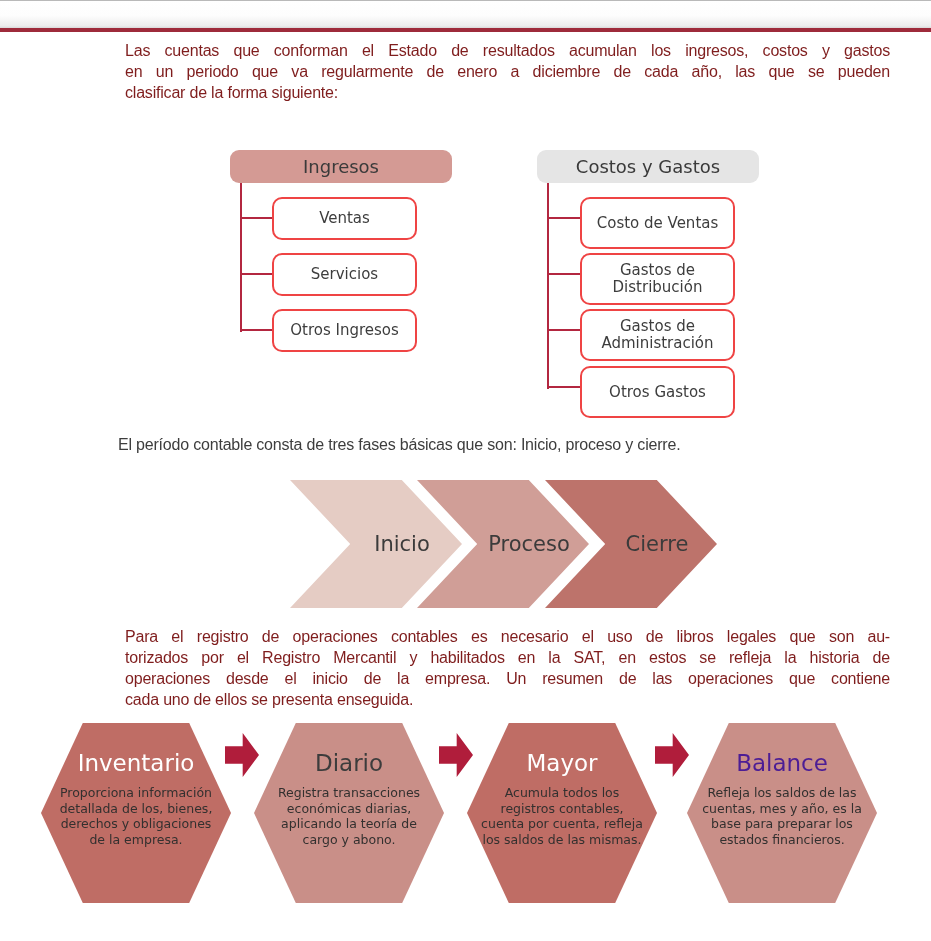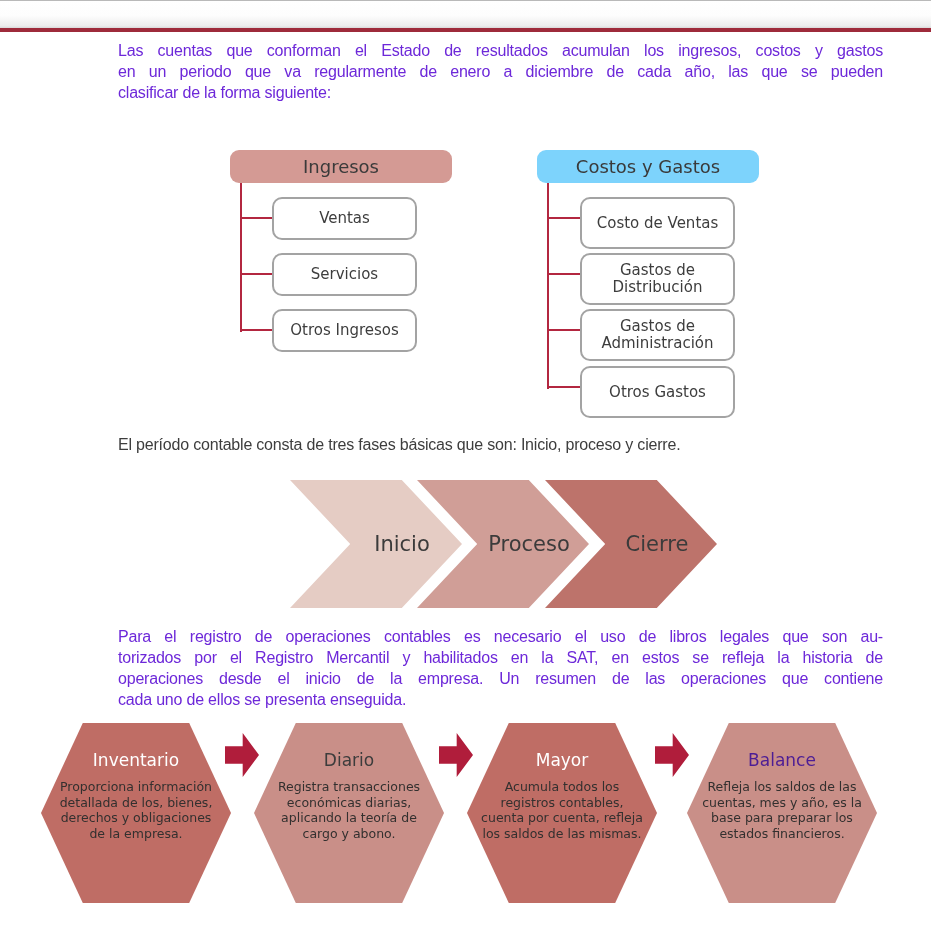--- a/index.html
+++ b/index.html
@@ -9,21 +9,21 @@
   }
   
   .top-band {
     position:absolute; top:0; left:0; width:931px; height:28px; box-sizing:border-box;
     border-top:1px solid #b9b9b9;
     background:linear-gradient(to bottom,#ffffff 0%,#fdfdfd 55%,#ececec 92%,#d9d9d9 100%);
   }
   .rule { position:absolute; top:28px; left:0; width:931px; height:4px; background:#9e2b3b; }
 
   
-  .para { position:absolute; left:118px; width:765px; color:#6d28d9;
+  .para { position:absolute; left:125px; width:765px; color:#7f1d1d;
           font-size:16px; line-height:21px; letter-spacing:-0.2px; }
   .p1 { top:40px; }
   .p2 { top:626px; }
   .jline { text-align:justify; text-align-last:justify; }
   .jline.last { text-align-last:left; }
   .sentence { position:absolute; left:118px; top:436px; color:#3d3d3d;
               font-size:16px; letter-spacing:-0.2px; }
 
   
   .tree-header {
@@ -34,21 +34,21 @@
   .th1 { left:230px; top:150px; }
   .th2 { left:537px; top:150px; }
   .trunk { position:absolute; width:2px; background:#b32740; }
   .trunk1 { left:240px; top:183px; height:149px; }
   .trunk2 { left:547px; top:183px; height:206px; }
   .conn { position:absolute; height:2px; background:#b32740; }
   .conn.g1 { left:240px; width:32px; }
   .conn.g2 { left:547px; width:33px; }
   .y1 { top:217px; } .y2 { top:273px; } .y3 { top:329px; } .y4 { top:386px; }
   .child {
-    position:absolute; background:#ffffff; border:2px solid #a3a3a3; border-radius:10px;
+    position:absolute; background:#ffffff; border:2px solid #ef4444; border-radius:10px;
     display:flex; align-items:center; justify-content:center; text-align:center;
     box-sizing:border-box; font-family:"DejaVu Sans", sans-serif;
     font-size:15px; line-height:17px; color:#3d3d3d;
   }
   .child.g1 { left:272px; width:145px; height:43px; }
   .child.g2 { left:580px; width:155px; height:52px; }
   .b1 { top:197px; } .b2 { top:253px; } .b3 { top:309px; } .b4 { top:366px; }
 
   
   .chevron {
@@ -60,21 +60,21 @@
   .chv1 { left:290px; } .chv2 { left:417px;text-align:right; } .chv3 { left:545px; }
 
   
   .hex {
     position:absolute; top:723px; width:190px; height:180px;
     clip-path:polygon(22% 0,78% 0,100% 50%,78% 100%,22% 100%,0 50%);
     display:flex; flex-direction:column; align-items:center; text-align:center;
     font-family:"DejaVu Sans", sans-serif;
   }
   .hx1 { left:41px; } .hx2 { left:254px; } .hx3 { left:467px; } .hx4 { left:687px; }
-  .hex-title { margin-top:27px; font-size:17px; }
+  .hex-title { margin-top:27px; font-size:23px; }
   .hex-desc  { margin-top:9px; width:168px; font-size:12.5px; line-height:15.5px; color:#33302f; }
   .harrow {
     position:absolute; top:733px; width:34px; height:44px;
     clip-path:polygon(0 30%,52% 30%,52% 0,100% 50%,52% 100%,52% 70%,0 70%);
   }
   .ar1 { left:225px; } .ar2 { left:439px; } .ar3 { left:655px; }
 </style>
 </head>
 <body>
 
@@ -91,21 +91,21 @@
 
   <div class="tree-header th1" style="background-color: rgb(212, 154, 148);">Ingresos</div>
   <div class="trunk trunk1"></div>
   <div class="conn g1 y1"></div>
   <div class="conn g1 y2"></div>
   <div class="conn g1 y3"></div>
   <div class="child g1 b1">Ventas</div>
   <div class="child g1 b2">Servicios</div>
   <div class="child g1 b3">Otros Ingresos</div>
 
-  <div class="tree-header th2" style="background-color: #7dd3fc;">Costos y Gastos</div>
+  <div class="tree-header th2" style="background-color: #e5e5e5;">Costos y Gastos</div>
   <div class="trunk trunk2"></div>
   <div class="conn g2 y1"></div>
   <div class="conn g2 y2"></div>
   <div class="conn g2 y3"></div>
   <div class="conn g2 y4"></div>
   <div class="child g2 b1">Costo de Ventas</div>
   <div class="child g2 b2">Gastos de Distribución</div>
   <div class="child g2 b3">Gastos de Administración</div>
   <div class="child g2 b4">Otros Gastos</div>
 

